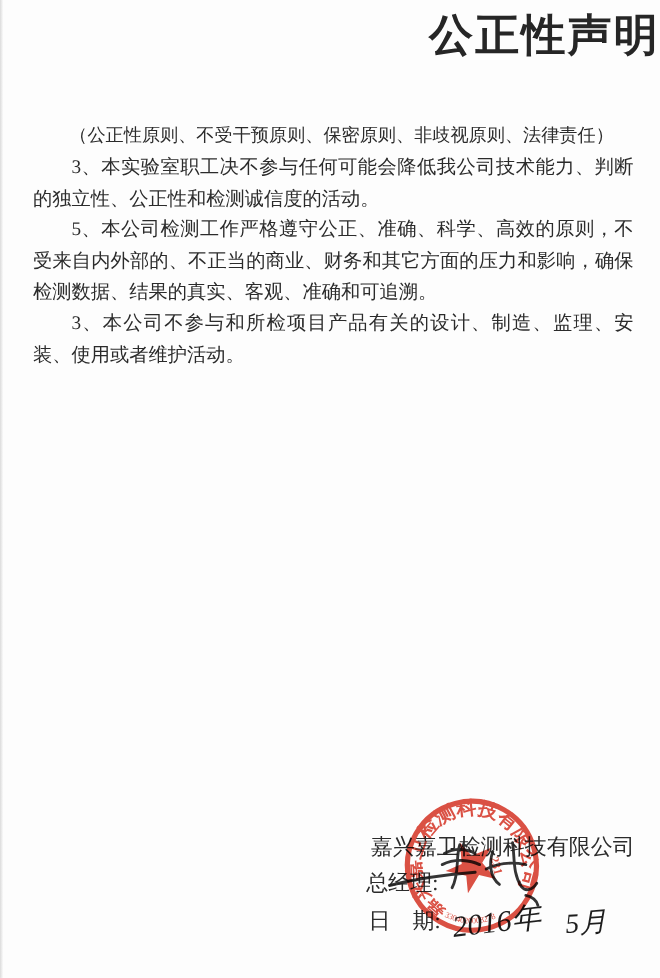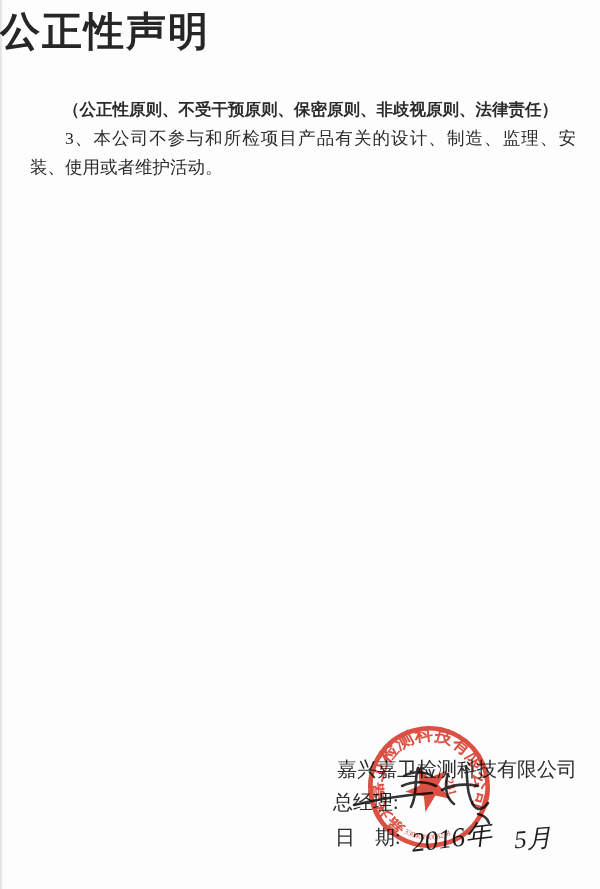--- a/index.html
+++ b/index.html
@@ -3,48 +3,50 @@
 <meta charset="utf-8">
 <style>
   html,body{margin:0;padding:0;background:#ffffff;}
   .page{
     position:relative;width:600px;height:889px;background:#fdfdfd;overflow:hidden;
     font-family:"Liberation Serif","DejaVu Serif",serif;color:#2b2b2b;
   }
   .scan-edge{position:absolute;left:0;top:0;width:3px;height:100%;
     background:linear-gradient(to right,#c9c9c9,rgba(255,255,255,0));opacity:.65;}
   .title{
-    position:absolute;top:4px;left:0;width:100%;margin:0;text-align:left;
+    position:absolute;top:4px;left:0;width:100%;margin:0;text-align:right;
     font-size:40px;font-weight:bold;color:#262626;letter-spacing:2px;
   }
   .content{
     position:absolute;top:96px;left:30px;width:546px;
     font-size:17.5px;line-height:28.4px;text-align:justify;
   }
   .content p{margin:0;text-indent:2em;}
-  .content p.principles{font-weight:bold;font-size:16.5px;}
+  .content p.principles{font-weight:normal;font-size:16.5px;margin-top:13px;}
   .sign-company{position:absolute;left:337px;top:756px;font-size:20px;white-space:nowrap;z-index:1;}
   .sign-mgr{position:absolute;left:333px;top:789px;font-size:20px;white-space:nowrap;z-index:1;}
   .sign-date{position:absolute;left:335px;top:820px;font-size:20px;white-space:nowrap;z-index:1;}
   .hand{display:inline-block;font-size:27px;font-style:italic;transform:rotate(-7deg);
     vertical-align:-3px;margin-left:10px;color:#1e1e1e;}
   .hand.month{font-size:25px;margin-left:22px;transform:rotate(-4deg);}
   .signature-svg{position:absolute;left:348px;top:760px;z-index:2;}
   .seal{position:absolute;left:354px;top:712px;z-index:3;mix-blend-mode:multiply;}
 </style>
 </head>
 <body>
 
 <div class="page">
   <div class="scan-edge"></div>
 
   <h1 class="title">公正性声明</h1>
 
   <div class="content">
     <p class="principles">（公正性原则、不受干预原则、保密原则、非歧视原则、法律责任）</p>
+    <p>3、本实验室职工决不参与任何可能会降低我公司技术能力、判断的独立性、公正性和检测诚信度的活动。</p>
+    <p>5、本公司检测工作严格遵守公正、准确、科学、高效的原则，不受来自内外部的、不正当的商业、财务和其它方面的压力和影响，确保检测数据、结果的真实、客观、准确和可追溯。</p>
     <p>3、本公司不参与和所检项目产品有关的设计、制造、监理、安装、使用或者维护活动。</p>
   </div>
 
   <div class="sign-company">嘉兴嘉卫检测科技有限公司</div>
   <div class="sign-mgr">总经理:</div>
   <div class="sign-date">
     <span>日　期:</span><span class="hand">2016年</span><span class="hand month">5月</span>
   </div>
 
   <svg class="signature-svg" width="150" height="70" viewBox="0 0 150 70">

